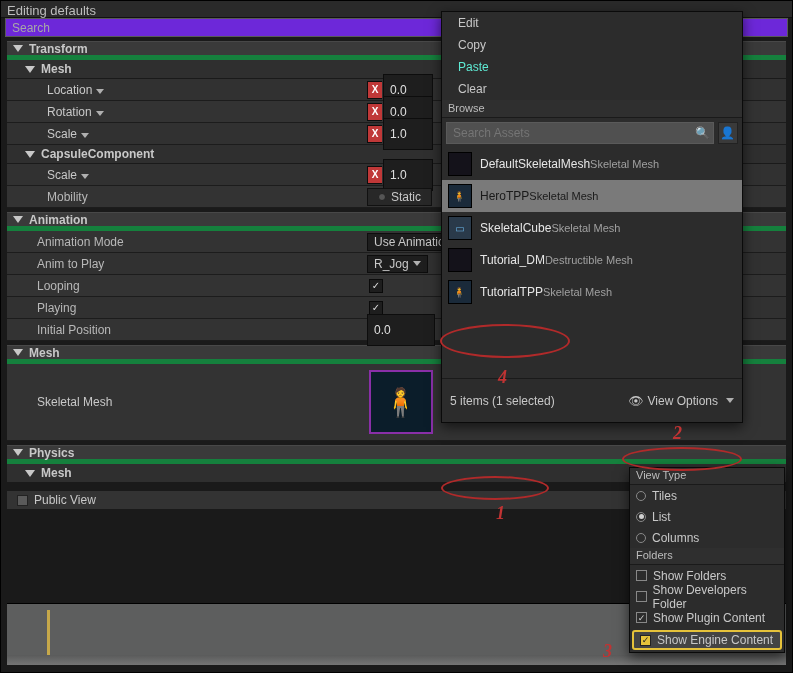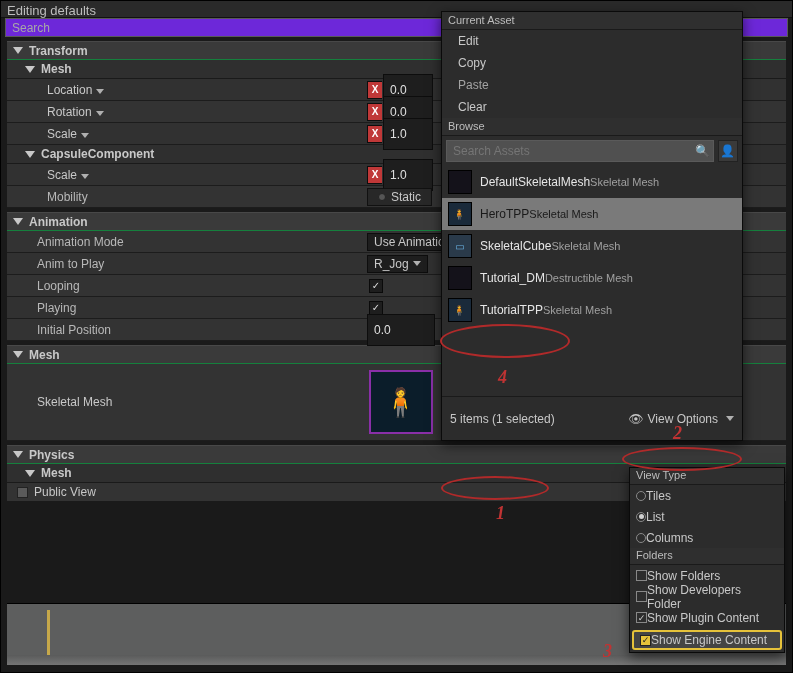--- a/index.html
+++ b/index.html
@@ -2,21 +2,21 @@
 <html><head>
 <meta charset="utf-8">
 <style>
 * { margin:0; padding:0; box-sizing:border-box; font-family:"Segoe UI",Tahoma,sans-serif; font-size:12px; color:#c8c8c8; -webkit-user-select:none; user-select:none; }
 body { background:#1a1a1a; width:793px; height:673px; position:relative; overflow:hidden; border:1px solid #000; }
 .topbar { background:#2a2a2a; height:17px; padding:2px 6px; font-size:13px; color:#bdbdbd; border-bottom:1px solid #111; }
 .search-row { background:#6d28d9; height:19px; margin:0 4px; border:1px solid #595959; }
 .search-row input { width:100%; height:100%; background:transparent; border:none; padding:0 6px; font-size:12px; color:#ddd; outline:none; }
 .search-row input::placeholder { color:#a8a8a8; }
 .panel { margin:4px 6px 0 6px; }
-.section-header { background:#3a3a3a; height:19px; display:flex; align-items:center; padding-left:6px; font-weight:600; color:#e8e8e8; border-top:1px solid #484848; border-bottom:1px solid #15803d; }
+.section-header { background:#3a3a3a; height:19px; display:flex; align-items:center; padding-left:6px; font-weight:600; color:#e8e8e8; border-top:1px solid #484848; border-bottom:5px solid #15803d; }
 .tri { display:inline-block; margin-right:6px; width:0; height:0; border-left:5px solid transparent; border-right:5px solid transparent; border-top:7px solid #c8c8c8; }
 .sub-header { background:#2f2f2f; height:19px; display:flex; align-items:center; padding-left:18px; font-weight:600; color:#d8d8d8; border-bottom:1px solid #1a1a1a; }
 .row { display:flex; align-items:center; height:22px; background:#333; border-bottom:1px solid #1c1c1c; }
 .row:nth-child(odd){ background:#313131; }
 .row .lbl { padding-left:40px; width:360px; color:#b8b8b8; }
 .row .lbl.sm { padding-left:30px; }
 .drop-arrow { display:inline-block; margin-left:4px; width:0; height:0; border-left:4px solid transparent; border-right:4px solid transparent; border-top:5px solid #b0b0b0; }
 .chip { background:#1e1e1e; border:1px solid #0d0d0d; height:18px; padding:0 6px; display:inline-flex; align-items:center; color:#ddd; font-size:11px; }
 .x-badge { background:#c03838; color:#fff; width:15px; height:18px; display:inline-flex; align-items:center; justify-content:center; font-weight:700; font-size:10px; margin-right:1px; border:1px solid #0d0d0d; border-right:none; }
 .num-field { background:#1e1e1e; border:1px solid #0d0d0d; height:32px; padding:0 6px; display:inline-flex; align-items:center; min-width:50px; color:#e0e0e0; }
@@ -25,49 +25,49 @@
 .mobility { display:flex; gap:1px; }
 .mob-btn { background:#282828; height:18px; padding:0 10px; display:inline-flex; align-items:center; border:1px solid #111; font-size:11px; }
 .mob-dot { width:8px; height:8px; border-radius:4px; background:#555; border:1px solid #222; margin-right:5px; }
 .mesh-skel-row { display:flex; align-items:center; background:#333; padding:6px 0; border-bottom:1px solid #1c1c1c; }
 .mesh-skel-row .lbl { padding-left:30px; width:360px; }
 .thumb { width:64px; height:64px; background:#0b1d2a; border:2px solid #8a2fa8; position:relative; margin-left:2px; }
 .thumb .char { position:absolute; left:50%; top:50%; transform:translate(-50%,-50%); font-size:28px; color:#6bb5e6; }
 .asset-dd { margin-left:12px; display:inline-flex; align-items:center; }
 .asset-dd-btn { background:#222; border:1px solid #0d0d0d; height:18px; padding:0 6px; display:inline-flex; align-items:center; gap:30px; }
 .round-icon { width:18px; height:18px; display:inline-flex; align-items:center; justify-content:center; margin-left:6px; color:#c8c8c8; font-size:13px; }
-.public-row { height:18px; background:#333; display:flex; align-items:center; padding-left:10px; margin:0 6px;text-align:center; }
+.public-row { height:18px; background:#333; display:flex; align-items:center; padding-left:10px; margin:8px 6px;text-align:center; }
 .public-chk { width:11px; height:11px; background:#5a5a5a; border:1px solid #222; margin-right:6px; }
 .viewport { position:absolute; left:6px; right:6px; top:602px; height:62px; background:#5d5e5e; border-top:1px solid #000; overflow:hidden; }
 .viewport .vbar { position:absolute; left:40px; top:6px; width:3px; height:48px; background:#c6a84a; }
 .viewport .vgrad { position:absolute; left:0; right:0; bottom:0; height:10px; background:linear-gradient(#5a5b5b,#757575); }
 
 
 .popup { position:absolute; left:440px; top:10px; width:302px; background:#2c2c2c; border:1px solid #0a0a0a; box-shadow:0 4px 12px rgba(0,0,0,.6); z-index:10; }
 .popup .phdr { background:#2f2f2f; height:18px; padding:2px 6px; font-size:11px; color:#bdbdbd; border-bottom:1px solid #1a1a1a; }
 .popup .plink { height:22px; display:flex; align-items:center; padding-left:16px; color:#c8c8c8; }
-.popup .plink.disabled { color:#a3a3a3; }
+.popup .plink.disabled { color:#5eead4; }
 .popup .psearch { display:flex; align-items:center; background:#505050; margin:4px; height:22px; border:1px solid #5a5a5a; }
 .popup .psearch input { flex:1; background:transparent; border:none; outline:none; padding:0 6px; color:#5eead4; }
 .popup .psearch .ic { width:20px; text-align:center; color:#1a1a1a; font-weight:bold; }
 .popup .person { width:20px; text-align:center; color:#ccc; background:#3a3a3a; height:22px; display:flex; align-items:center; justify-content:center; margin:4px 4px 4px 0; border:1px solid #222; }
 .popup .prow { display:flex; align-items:center; height:32px; padding:0 6px; gap:8px; }
 .popup .prow.sel { background:#7a7a7a; }
 .popup .pthumb { width:24px; height:24px; background:#14121a; border:1px solid #000; display:flex; align-items:center; justify-content:center; font-size:10px; color:#6bb5e6; }
 .popup .ptexts { display:flex; flex-direction:row; line-height:14px; }
 .popup .ptexts .t1 { color:#e6e6e6; }
 .popup .ptexts .t2 { color:#a0a0a0; font-size:11px; }
 .popup .prow.sel .ptexts .t1, .popup .prow.sel .ptexts .t2 { color:#1a1a1a; }
 .popup .pfoot { height:44px; display:flex; align-items:center; justify-content:space-between; padding:0 8px; border-top:1px solid #1a1a1a; }
 .view-opts { display:flex; align-items:center; gap:4px; color:#d0d0d0; }
 
 
 .vomenu { position:absolute; left:628px; top:466px; width:156px; background:#2c2c2c; border:1px solid #0a0a0a; box-shadow:0 4px 12px rgba(0,0,0,.6); z-index:12; }
 .vomenu .mhdr { background:#2f2f2f; height:17px; padding:1px 6px; font-size:11px; color:#bdbdbd; border-bottom:1px solid #1a1a1a; }
-.vomenu .mitem { height:21px; display:flex; align-items:center; padding:0 6px; }
+.vomenu .mitem { height:21px; display:flex; align-items:center; padding:0 6px; gap:6px; }
 .vomenu .mradio { width:10px; height:10px; border-radius:5px; border:1px solid #888; display:inline-flex; align-items:center; justify-content:center; }
 .vomenu .mradio.on::after { content:""; width:5px; height:5px; border-radius:3px; background:#d0d0d0; }
 .vomenu .mchk { width:11px; height:11px; border:1px solid #888; display:inline-flex; align-items:center; justify-content:center; font-size:9px; }
 .vomenu .mchk.on::after { content:"✓"; color:#d0d0d0; }
 .vomenu .mitem.hl { background:#444; border:2px solid #e6c23a; border-radius:3px; margin:2px; height:20px; }
 .vomenu .mitem.hl .mchk { border-color:#222; background:#e6c23a; }
 .vomenu .mitem.hl .mchk.on::after { color:#222; }
 
 
 .anno { position:absolute; color:#c03333; font-size:18px; font-style:italic; font-family:Georgia,serif; font-weight:700; z-index:20; pointer-events:none; }
@@ -193,21 +193,20 @@
   <span class="public-chk"></span>
   <span>Public View</span>
 </div>
 
 <div class="viewport">
   <div class="vbar"></div>
     <div class="vgrad"></div>
 </div>
 
 <div class="popup">
-  <div class="phdr">Current Asset</div>
   <div class="plink">Edit</div>
   <div class="plink">Copy</div>
   <div class="plink disabled">Paste</div>
   <div class="plink">Clear</div>
   <div class="phdr">Browse</div>
   <div style="display:flex; align-items:center;">
     <div class="psearch" style="flex:1">
       <input placeholder="Search Assets" style="">
       <span class="ic">🔍</span>
     </div>

